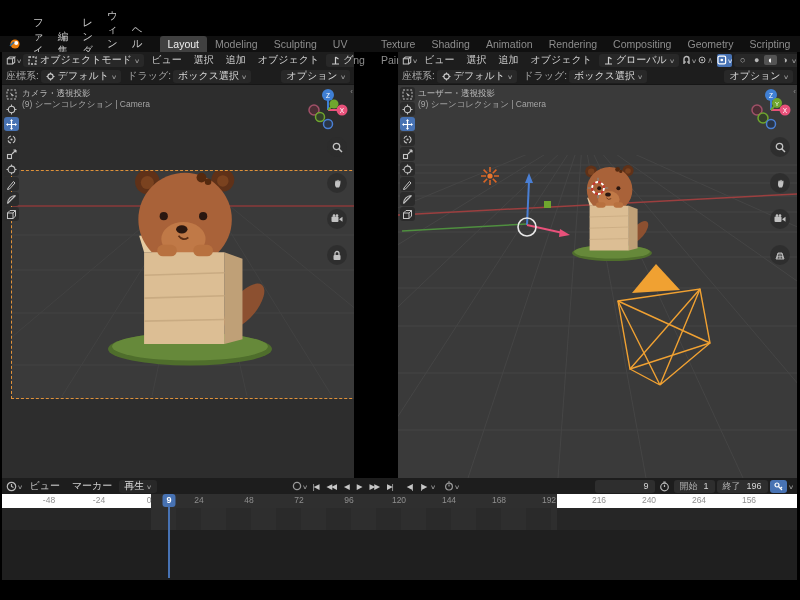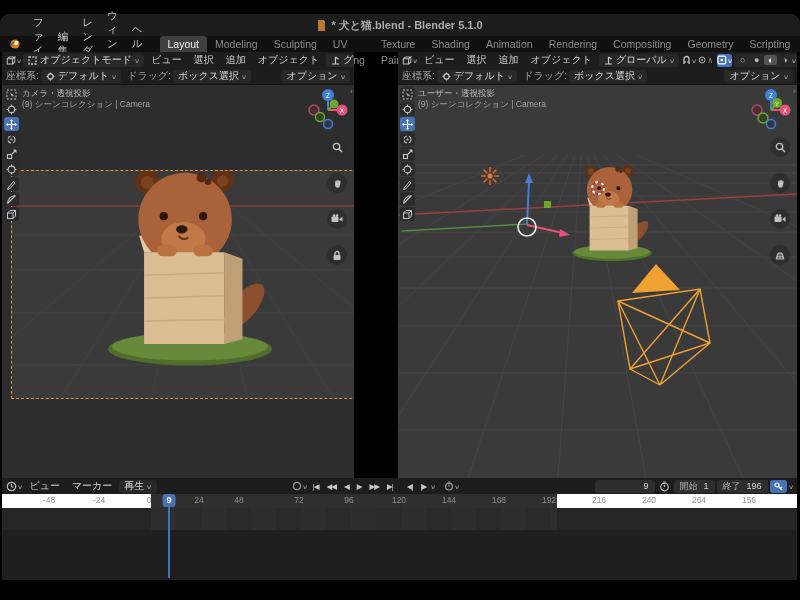--- a/index.html
+++ b/index.html
@@ -110,27 +110,20 @@
       <g stroke="#d96526" stroke-width="1.6">
         <path d="M0,-9 V-4 M0,9 V4 M-9,0 H-4 M9,0 H4 M-6.4,-6.4 -2.8,-2.8 M6.4,6.4 2.8,2.8 M-6.4,6.4 -2.8,2.8 M6.4,-6.4 2.8,-2.8"></path>
       </g>
       <circle r="2.6" fill="#e8762e"></circle>
     </g>
   </defs>
 </svg>
 
 <div class="screen">
 
-  <div class="titlebar">
-    <svg width="9" height="11" viewBox="0 0 9 11">
-      <path d="M1,0 H6 L8,2 V11 H1 Z" fill="#b8762f"></path>
-        <path d="M6,0 L8,2 H6 Z" fill="#e0a55c"></path>
-    </svg>
-    <span>* 犬と猫.blend - Blender 5.1.0</span>
-  </div>
 
   <div class="menubar">
     <span class="icn" style="padding:0 5px">
       <svg width="12" height="12" viewBox="0 0 12 12">
           <circle cx="6" cy="6" r="4.6" fill="#e87d0d"></circle>
           <circle cx="7.2" cy="5" r="2" fill="#fff"></circle>
           <path d="M1,8 L5,4" stroke="#2b6a9c" stroke-width="1.6"></path>
         </svg>
     </span>
     <span class="appmenu">ファイル</span>
@@ -599,21 +592,21 @@
           </svg>
       </span>
       <span class="chev">∨</span>
     </div>
     <div class="tlruler">
       <div class="tlrange-ruler"></div>
       <span class="tick" style="left:47px">-48</span>
       <span class="tick" style="left:97px">-24</span>
       <span class="tick" style="left:147px">0</span>
       <span class="tick" style="left:197px">24</span>
-      <span class="tick" style="left:237px">48</span>
+      <span class="tick" style="left:247px">48</span>
       <span class="tick" style="left:297px">72</span>
       <span class="tick" style="left:347px">96</span>
       <span class="tick" style="left:397px">120</span>
       <span class="tick" style="left:447px">144</span>
       <span class="tick" style="left:497px">168</span>
       <span class="tick" style="left:547px">192</span>
       <span class="tick" style="left:597px">216</span>
       <span class="tick" style="left:647px">240</span>
       <span class="tick" style="left:697px">264</span>
       <span class="tick" style="left:747px">156</span>

